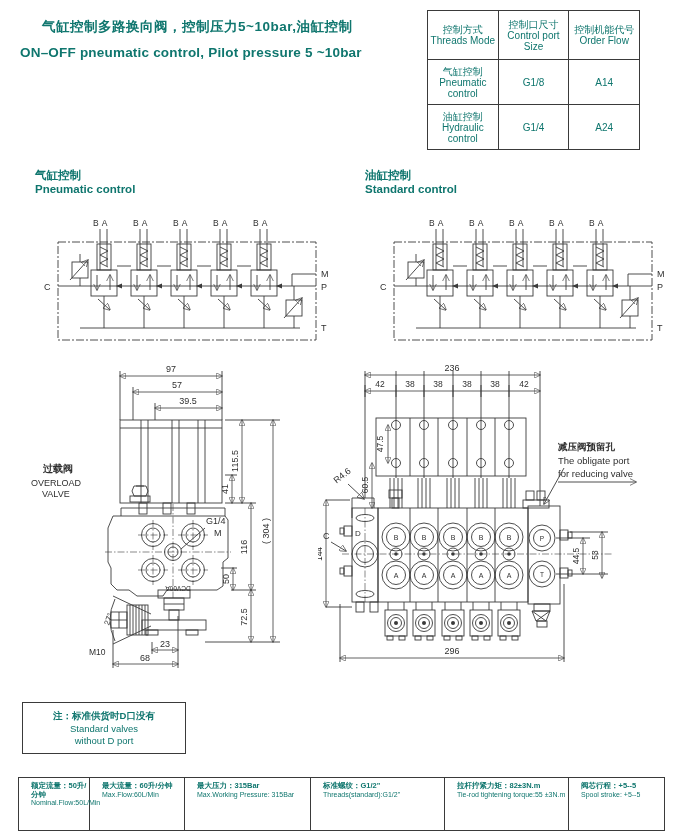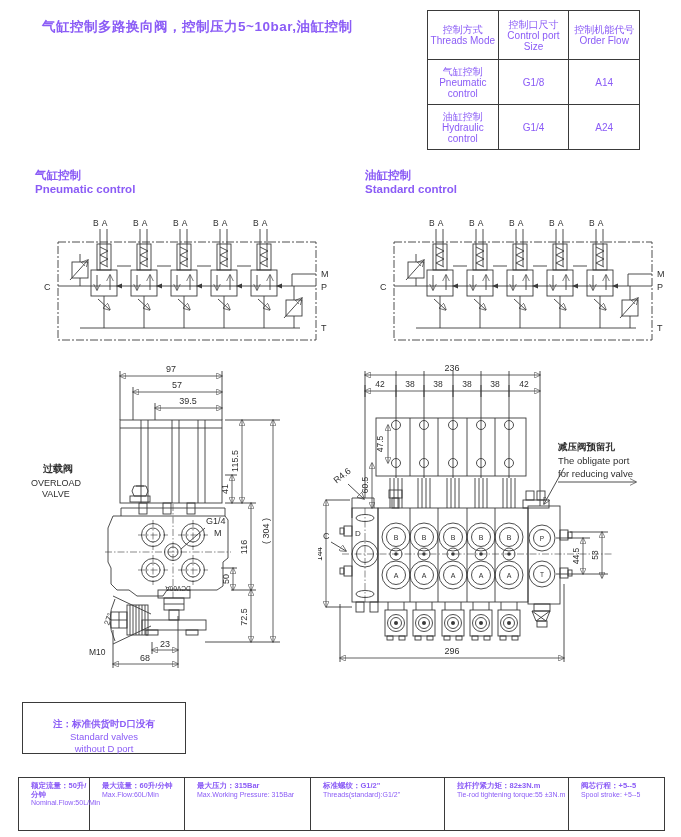--- a/index.html
+++ b/index.html
@@ -1,17 +1,17 @@
 <!DOCTYPE html>
 <html><head>
 <meta charset="utf-8">
 <style>
   html,body{margin:0;padding:0;background:#fff;}
   .page{position:relative;width:681px;height:837px;background:#ffffff;
-        font-family:"Liberation Sans",sans-serif;color:#8b5cf6;overflow:hidden;}
+        font-family:"Liberation Sans",sans-serif;color:#0f766e;overflow:hidden;}
 
   
   .intro{position:absolute;left:20px;top:14px;width:405px;}
   .intro .zh{font-size:13.5px;font-weight:bold;line-height:26px;letter-spacing:.5px;}
   .intro .zh.first{text-indent:22px;}
   .intro .en{font-size:13.5px;font-weight:bold;line-height:26px;letter-spacing:.2px;}
 
   
   table.otable{position:absolute;left:427px;top:10px;width:213px;border-collapse:collapse;
         table-layout:fixed;font-size:10px;text-align:center;}
@@ -33,21 +33,21 @@
   svg text.t8{font-size:8px;}
   svg text.t7{font-size:7px;}
   svg text.t65{font-size:6.5px;}
   svg text.t95{font-size:9.5px;}
   svg text.t10{font-size:10px;}
   svg text.ls{letter-spacing:3px;}
   svg text.mid{text-anchor:middle;}
 
   
   .notebox{position:absolute;left:22px;top:702px;width:164px;height:52px;border:1.2px solid #3a3a3a;
-        font-size:9.5px;line-height:12.5px;text-align:center;padding-top:15px;box-sizing:border-box;}
+        font-size:9.5px;line-height:12.5px;text-align:center;padding-top:7px;box-sizing:border-box;}
   .notebox .l1{font-weight:bold;}
 
   
   table.stable{position:absolute;left:18px;top:777px;width:646px;border-collapse:collapse;
         table-layout:fixed;font-size:7.5px;}
   table.stable td{border:1.5px solid #3a3a3a;vertical-align:top;padding:4px 2px 2px 12px;
         line-height:8.6px;height:46px;}
   table.stable .zh{font-weight:bold;}
   table.stable .en{font-size:7px;}
 </style>
@@ -59,20 +59,21 @@
   <svg width="0" height="0" style="position:absolute">
     <defs>
       <marker id="ae" viewBox="0 0 10 10" refX="9" refY="5" markerWidth="8" markerHeight="8" orient="auto-start-reverse">
         <path d="M0,0 L10,5 L0,10 z" fill="#3a3a3a" stroke="none"></path>
       </marker>
     </defs>
   </svg>
 
   <div class="intro">
     <div class="zh first">气缸控制多路换向阀，控制压力5~10bar,油缸控制</div>
+    <div class="en">ON–OFF pneumatic control, Pilot pressure 5 ~10bar</div>
   </div>
 
   <table class="otable">
     <tbody>
         <tr>
       <td class="hd">
         <div>控制方式</div>
         <div>Threads Mode</div>
       </td>
       <td class="hd">

